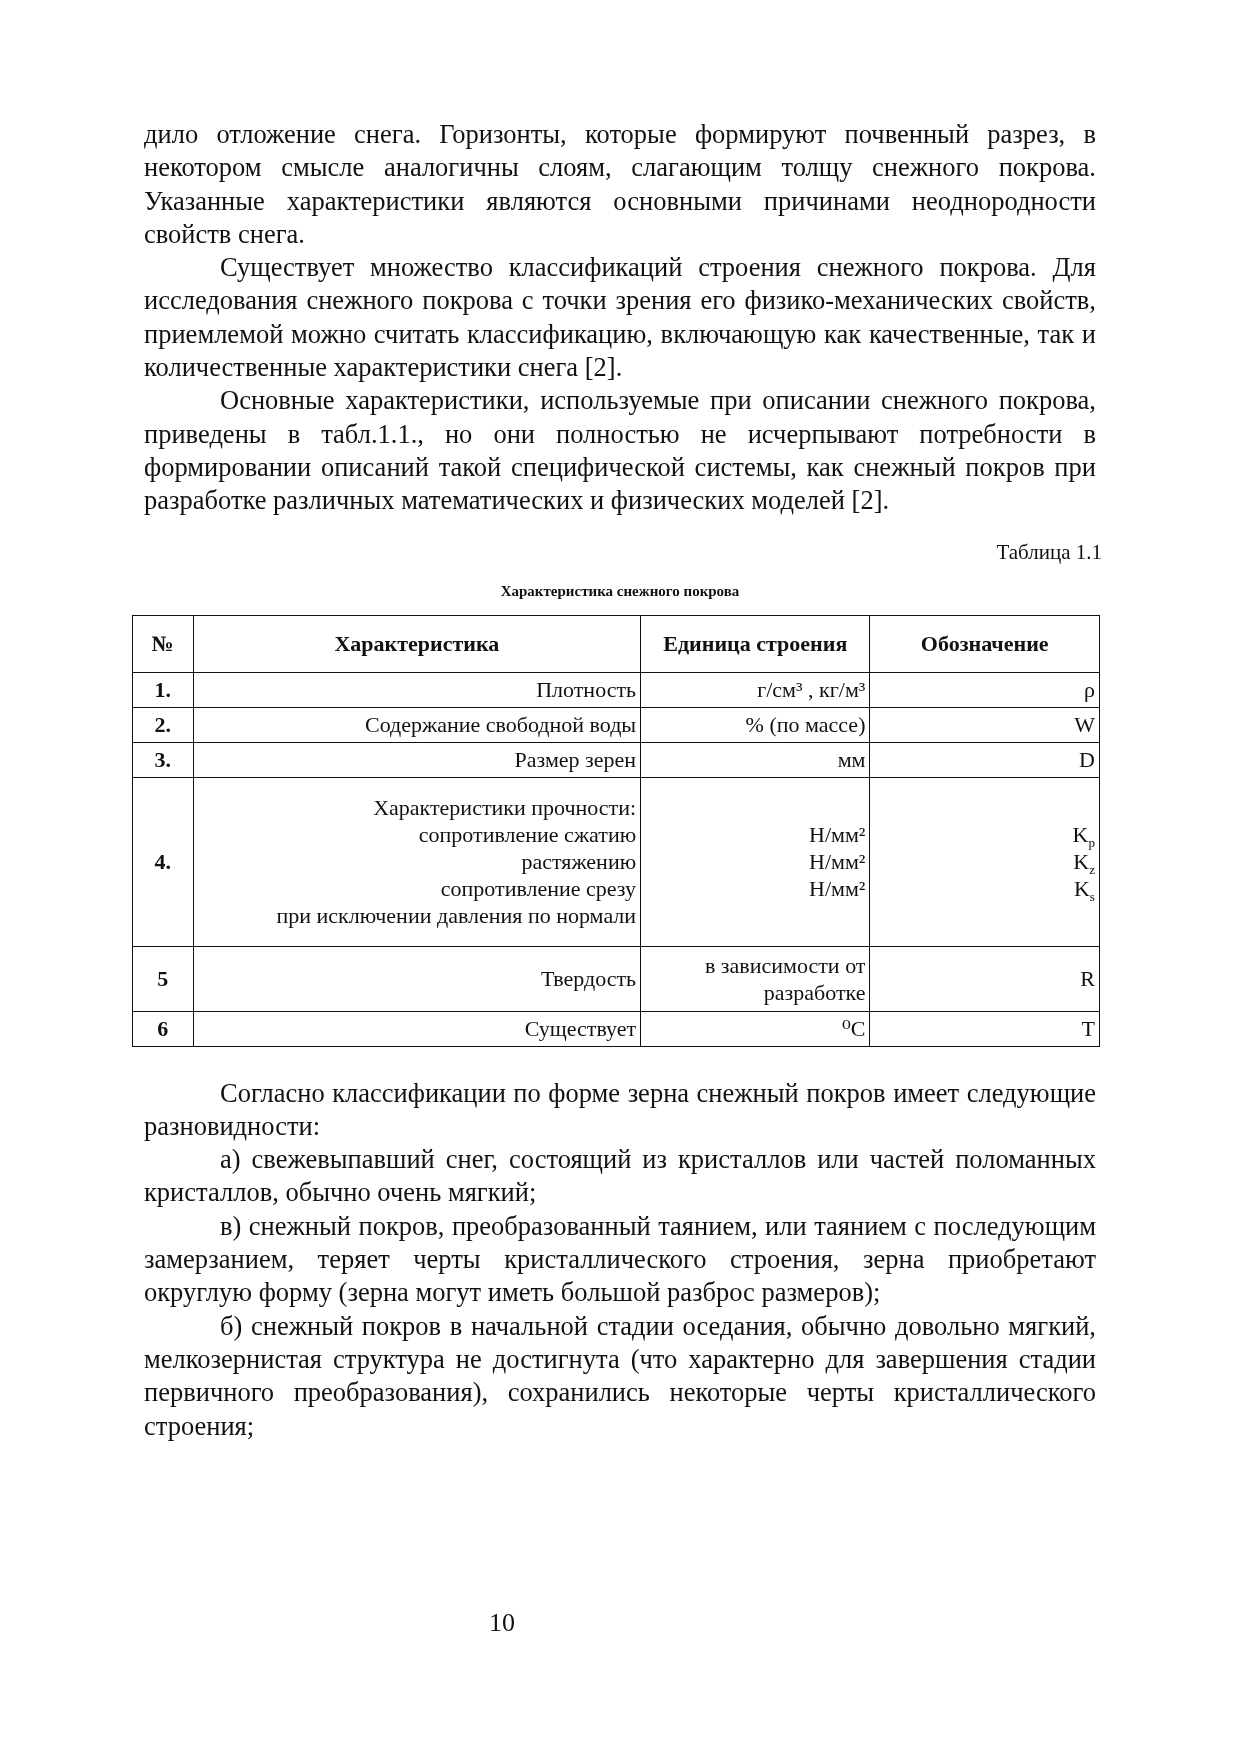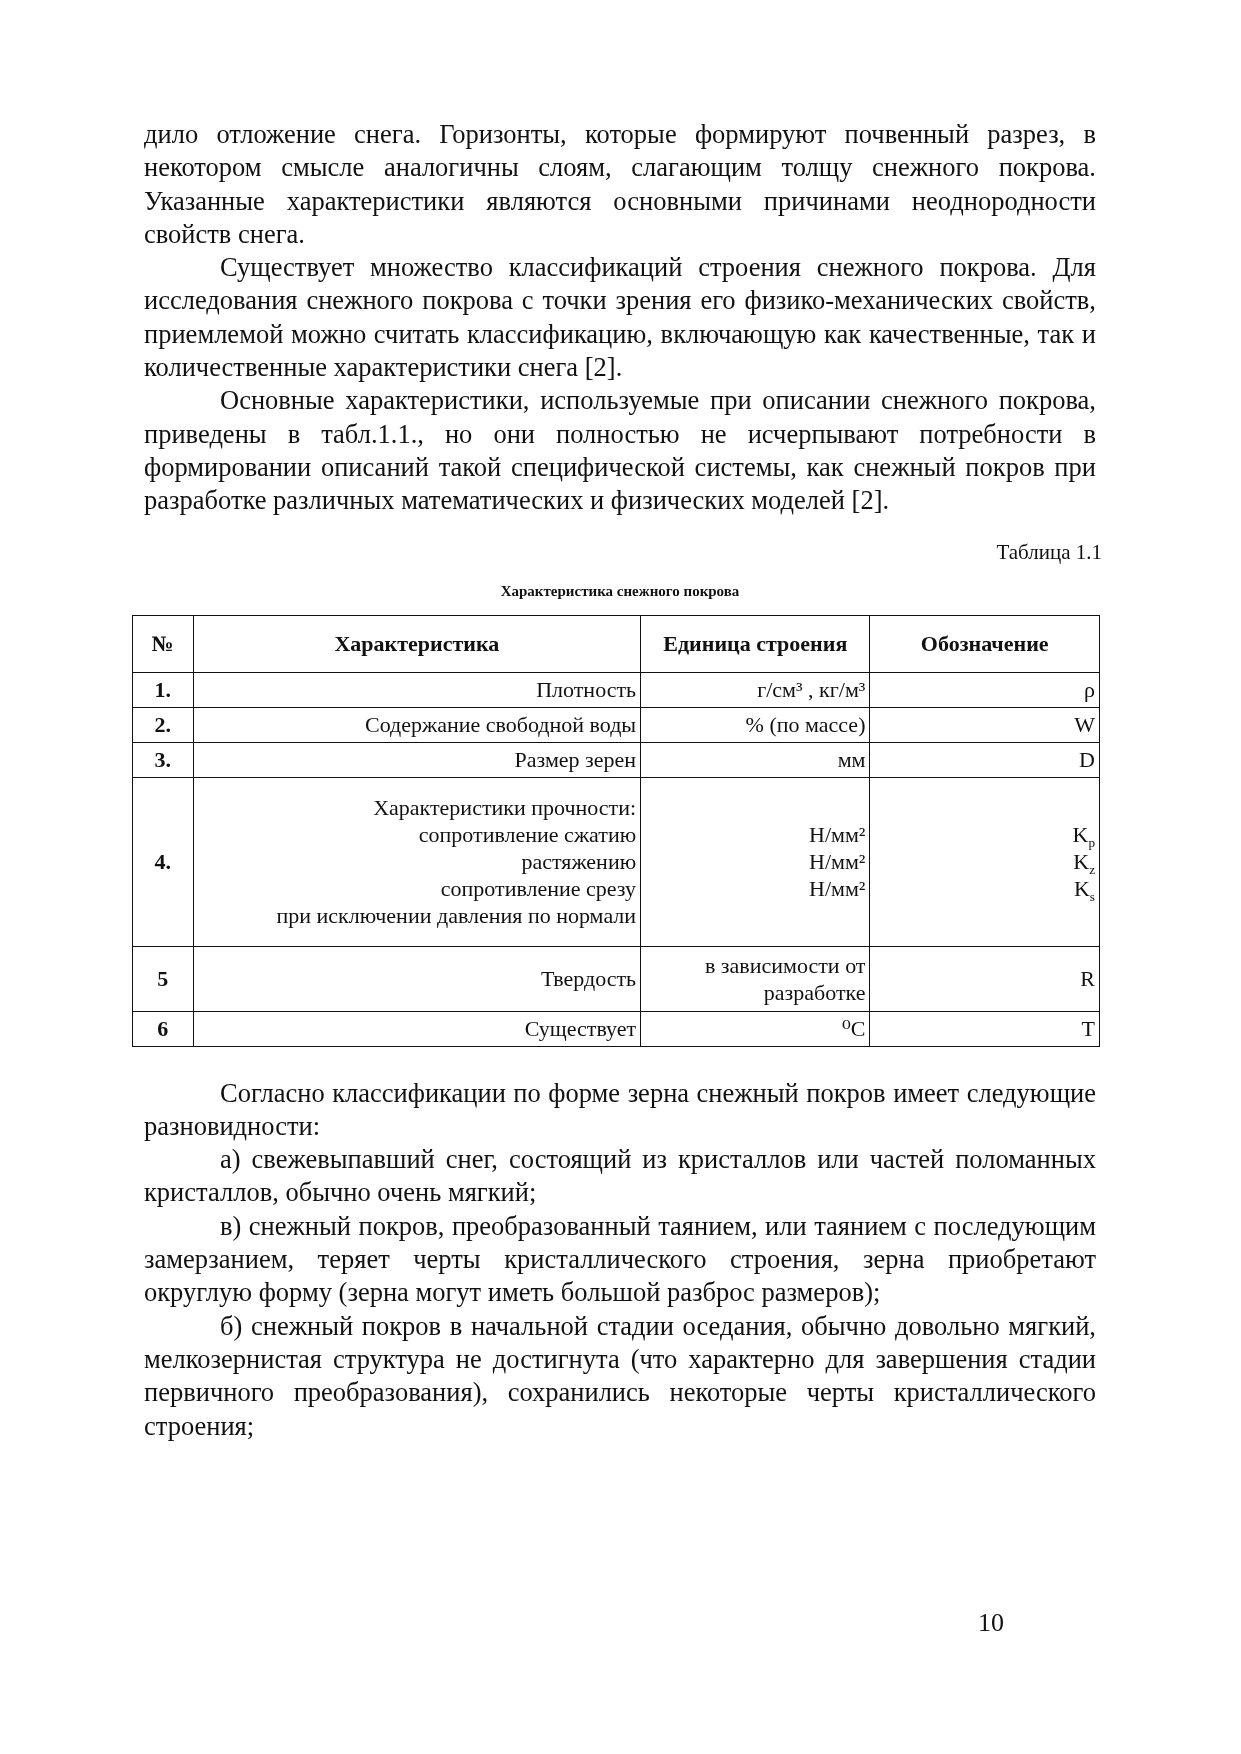--- a/index.html
+++ b/index.html
@@ -12,21 +12,21 @@
   .table-title { text-align: center; font-weight: bold; font-size: 15px; margin-top: 18px; margin-bottom: 15px; }
   table.tbl { border-collapse: collapse; width: 968px; margin-left: -12px; font-size: 22px; }
   table.tbl td, table.tbl th { border: 1.5px solid #111; text-align: center; vertical-align: middle; padding: 0 4px; line-height: 27px; }
   table.tbl th { font-weight: bold; font-size: 22px; height: 56px; line-height: 24px; }
   table.tbl td.num { font-weight: bold; }
   .c1 { width: 52px; } .c2 { width: 443px; } .c3 { width: 222px; } .c4 { width: 222px; }
   tr.r-sm td { height: 34px; }
   tr.r-big td { height: 168px; }
   tr.r-md td { height: 64px; }
   .after-table { margin-top: 30px; }
-  .page-number { position: absolute; top: 1608px; left: 0; width: 1004px; text-align: right; font-size: 26px; }
+  .page-number { position: absolute; top: 1608px; left: 0; width: 1004px; text-align: center; font-size: 26px; }
   sub { font-size: 60%; vertical-align: sub; line-height: 0; }
   .multi span { display: block; text-align: right; }
 </style>
 </head>
 <body>
 
 <div class="page">
   <div id="top-paras">
     <p class="p">дило отложение снега. Горизонты, которые формируют почвенный разрез, в некотором смысле аналогичны слоям, слагающим толщу снежного покрова. Указанные характеристики являются основными причинами неоднородности свойств снега.</p>
     <p class="p indent">Существует множество классификаций строения снежного покрова. Для исследования снежного покрова с точки зрения его физико-механических свойств, приемлемой можно считать классификацию, включающую как качественные, так и количественные характеристики снега [2].</p>

